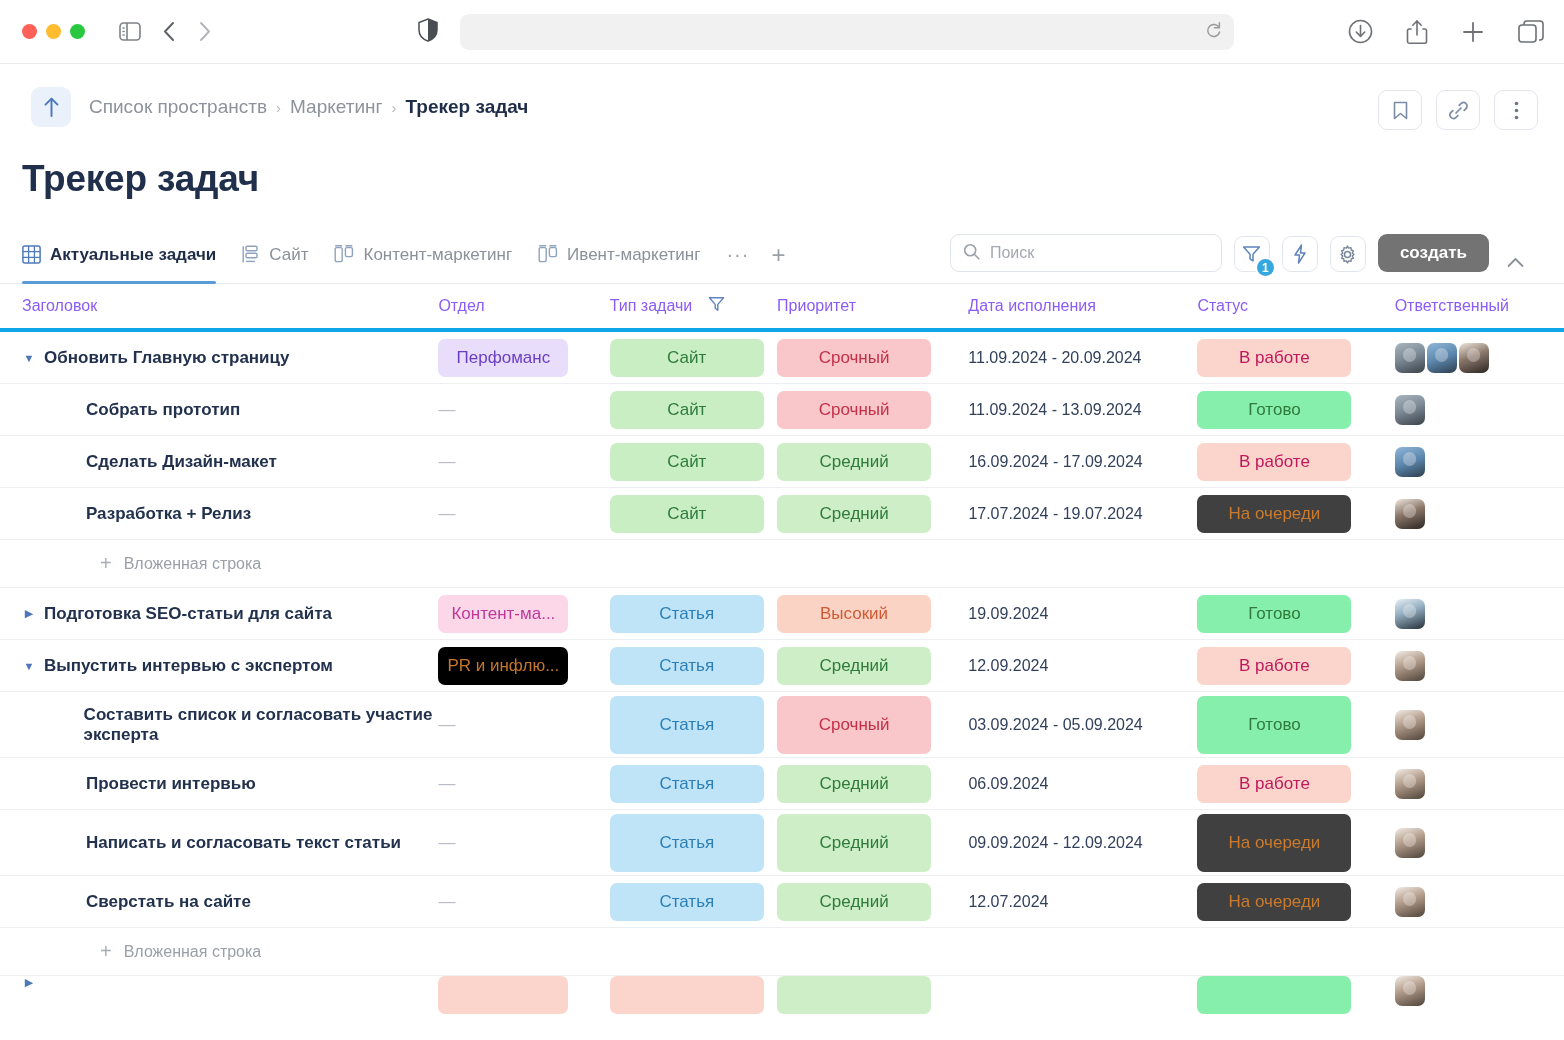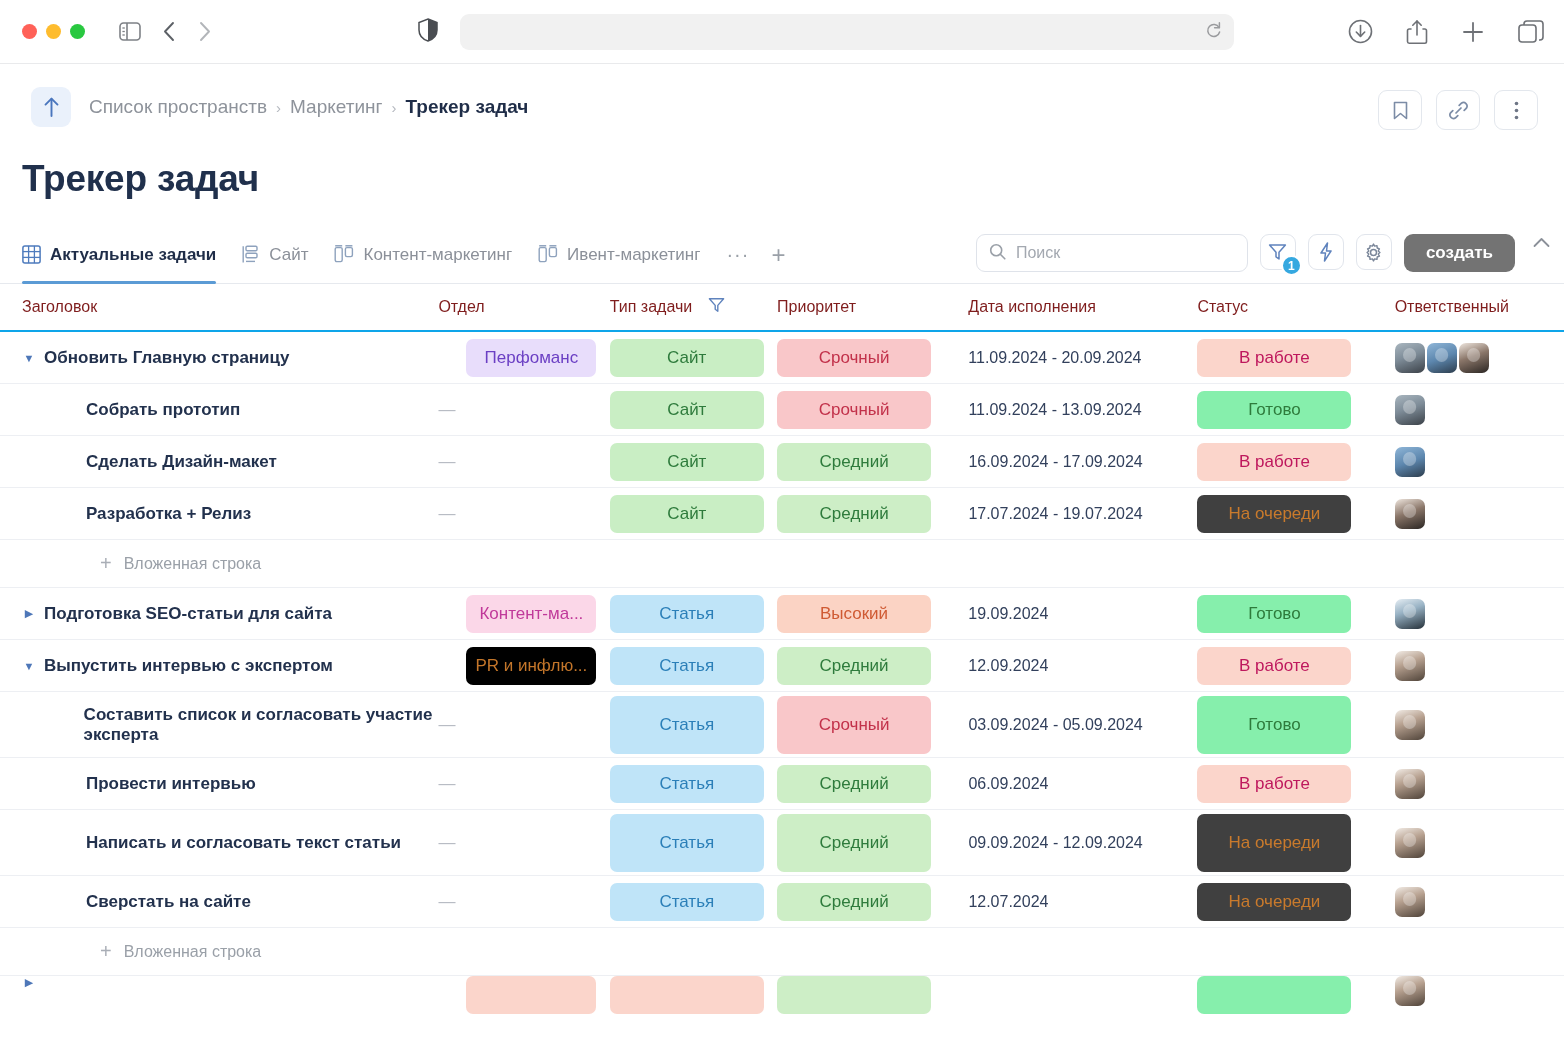--- a/index.html
+++ b/index.html
@@ -75,21 +75,21 @@
   }
   .tab.active { color:#1f2d48; font-weight:700; }
   .tab.active::after {
     content:""; position:absolute; left:0; right:0; bottom:-1px; height:3px;
     background:#5b9bd5; border-radius:2px;
   }
   .tab-icon { display:flex; align-items:center; color:#7b98c4; }
   .tabs-more { color:#9aa0a8; font-size:20px; margin-right:22px; letter-spacing:1px; }
   .tabs-plus { color:#9aa0a8; font-size:24px; font-weight:300; }
 
-  .tools { position:absolute; right:14px; top:8px; display:flex; align-items:flex-start; gap:12px; }
+  .tools { position:absolute; right:40px; top:8px; display:flex; align-items:flex-end; gap:12px; }
   .search-box {
     width:272px; height:38px; border:1px solid #dfe3ea; border-radius:9px;
     display:flex; align-items:center; padding:0 12px; gap:10px; background:#fff;
   }
   .search-box input {
     border:none; outline:none; font-size:16px; color:#333; background:transparent; width:100%;
     font-family: inherit;
   }
   .search-box input::placeholder { color:#a3a8b0; }
   .tool-btn {
@@ -104,22 +104,22 @@
   .create-btn {
     height:38px; padding:0 22px; border-radius:9px; background:#737373; color:#fff;
     font-size:17px; font-weight:700; display:flex; align-items:center; border:none;
     font-family: inherit; cursor:pointer;
   }
   .chevron-up { color:#8b9099; margin-left:6px; }
 
   
   .table { width:100%; }
   .thead {
-    display:flex; align-items:center; height:48px; font-size:16px; color:#7f1d1d;
-    border-bottom: 2px solid #0ea5e9; padding-left:22px;
+    display:flex; align-items:center; height:48px; font-size:16px; color:#8b5cf6;
+    border-bottom: 4px solid #0ea5e9; padding-left:22px;
   }
   .c-title { width: 418px; }
   .c-dept  { width: 172px; }
   .c-type  { width: 168px; display:flex; align-items:center; gap:16px; }
   .c-prio  { width: 192px; }
   .c-date  { width: 230px; }
   .c-status{ width: 198px; }
   .c-resp  { width: 170px; }
 
   .row {
@@ -132,21 +132,21 @@
   .twisty { width:14px; color:#4e77b8; font-size:11px; display:flex; align-items:center; justify-content:center; }
   .twisty.spacer { visibility:hidden; }
   .dash { color:#b6bbc3; font-size:17px; }
 
   .pill {
     display:inline-flex; align-items:center; justify-content:center;
     height:38px; border-radius:7px; font-size:17px; width:154px;
     padding: 0 6px; white-space:nowrap; overflow:hidden; text-overflow:ellipsis;
   }
   .pill.tall2 { height:58px; }
-  .pill-dept { width:130px;margin-left:28px; }
+  .pill-dept { width:130px; }
   .pill-perf   { background:#e8ddfb; color:#6b3fc4; }
   .pill-content{ background:#fbd7e8; color:#c0399a; }
   .pill-pr     { background:#000000; color:#c4762a; }
   .pill-site   { background:#c9eec4; color:#2e7b3c; }
   .pill-article{ background:#bfe4f8; color:#2b7fb8; }
   .pill-urgent { background:#f9c7c9; color:#c2314a; }
   .pill-high   { background:#fbd3c4; color:#cf5a33; }
   .pill-mid    { background:#cdeec6; color:#2e7b3c; }
   .pill-work   { background:#fbd5cb; color:#be185d; }
   .pill-done   { background:#86efac; color:#2e7b3c; }

